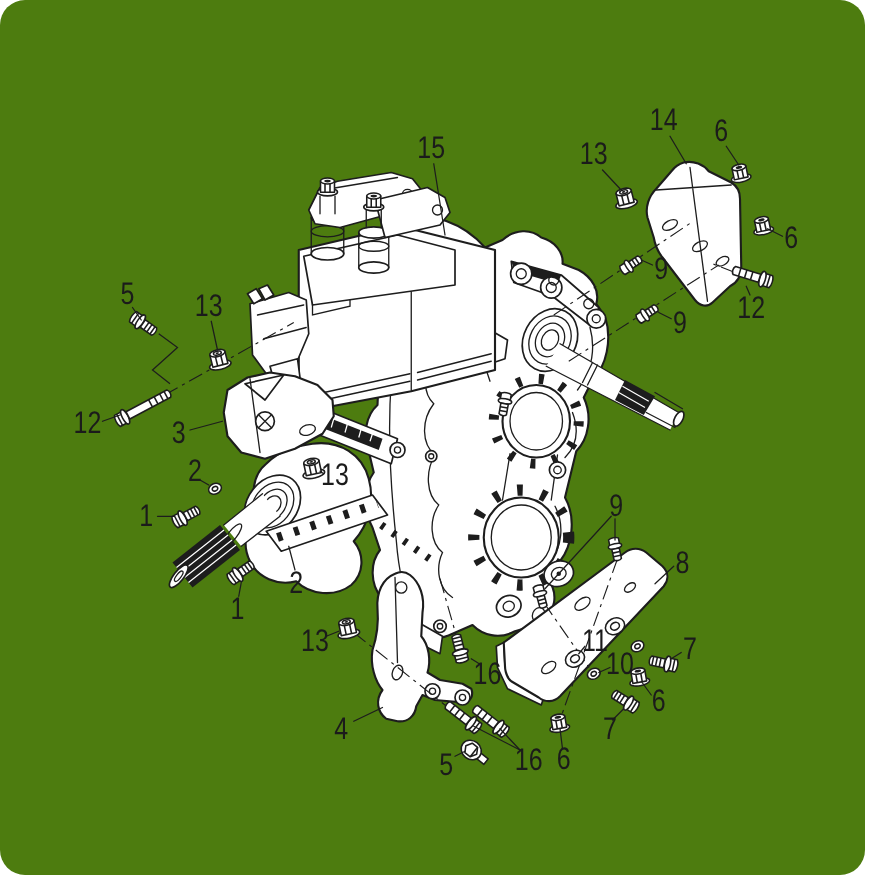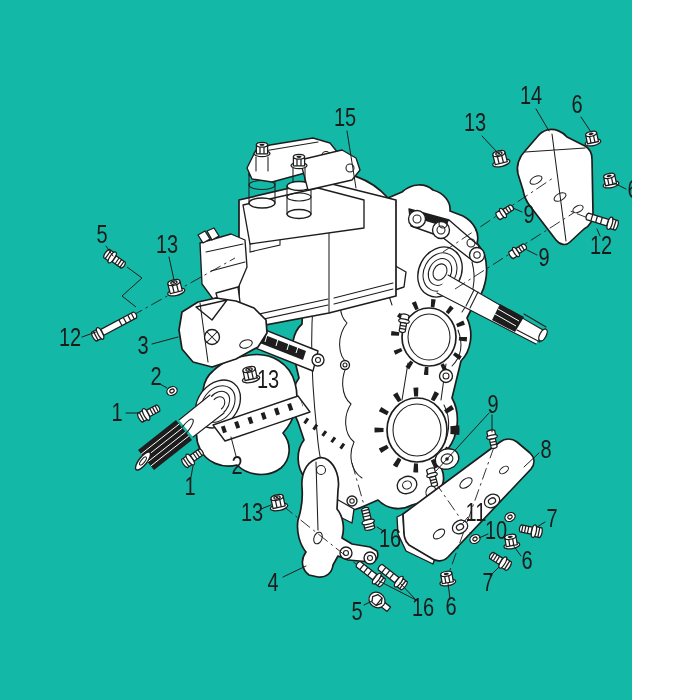--- a/index.html
+++ b/index.html
@@ -1,16 +1,16 @@
 <!DOCTYPE html>
 <html><head>
 <meta charset="utf-8">
 <style>
   html,body{margin:0;padding:0;background:#ffffff;}
-  #stage{width:632px;height:700px;position:relative;background:#14b8a6;overflow:hidden;}
+  #stage{width:692px;height:700px;position:relative;background:#4d7c0f;overflow:hidden;border-radius:20px;}
   svg{display:block;}
   .outline{stroke:#1d1d1d;fill:#ffffff;stroke-width:1.7;stroke-linejoin:round;stroke-linecap:round;}
   .med{stroke:#1d1d1d;fill:#ffffff;stroke-width:1.35;stroke-linejoin:round;}
   .thin{stroke:#1d1d1d;fill:none;stroke-width:1.05;stroke-linecap:round;}
   .dark{fill:#1d1d1d;stroke:none;}
   .whatch{stroke:#ffffff;stroke-width:1;fill:none;}
   .fin{stroke:#1d1d1d;fill:none;}
   .lbl{font-family:"Liberation Sans", sans-serif;font-size:25px;fill:#1b1b1b;text-anchor:middle;}
   .leader{stroke:#1d1d1d;stroke-width:1;fill:none;stroke-linecap:round;}
   .ax{stroke:#1d1d1d;stroke-width:0.9;fill:none;stroke-dasharray:12 4 2.5 4;}

